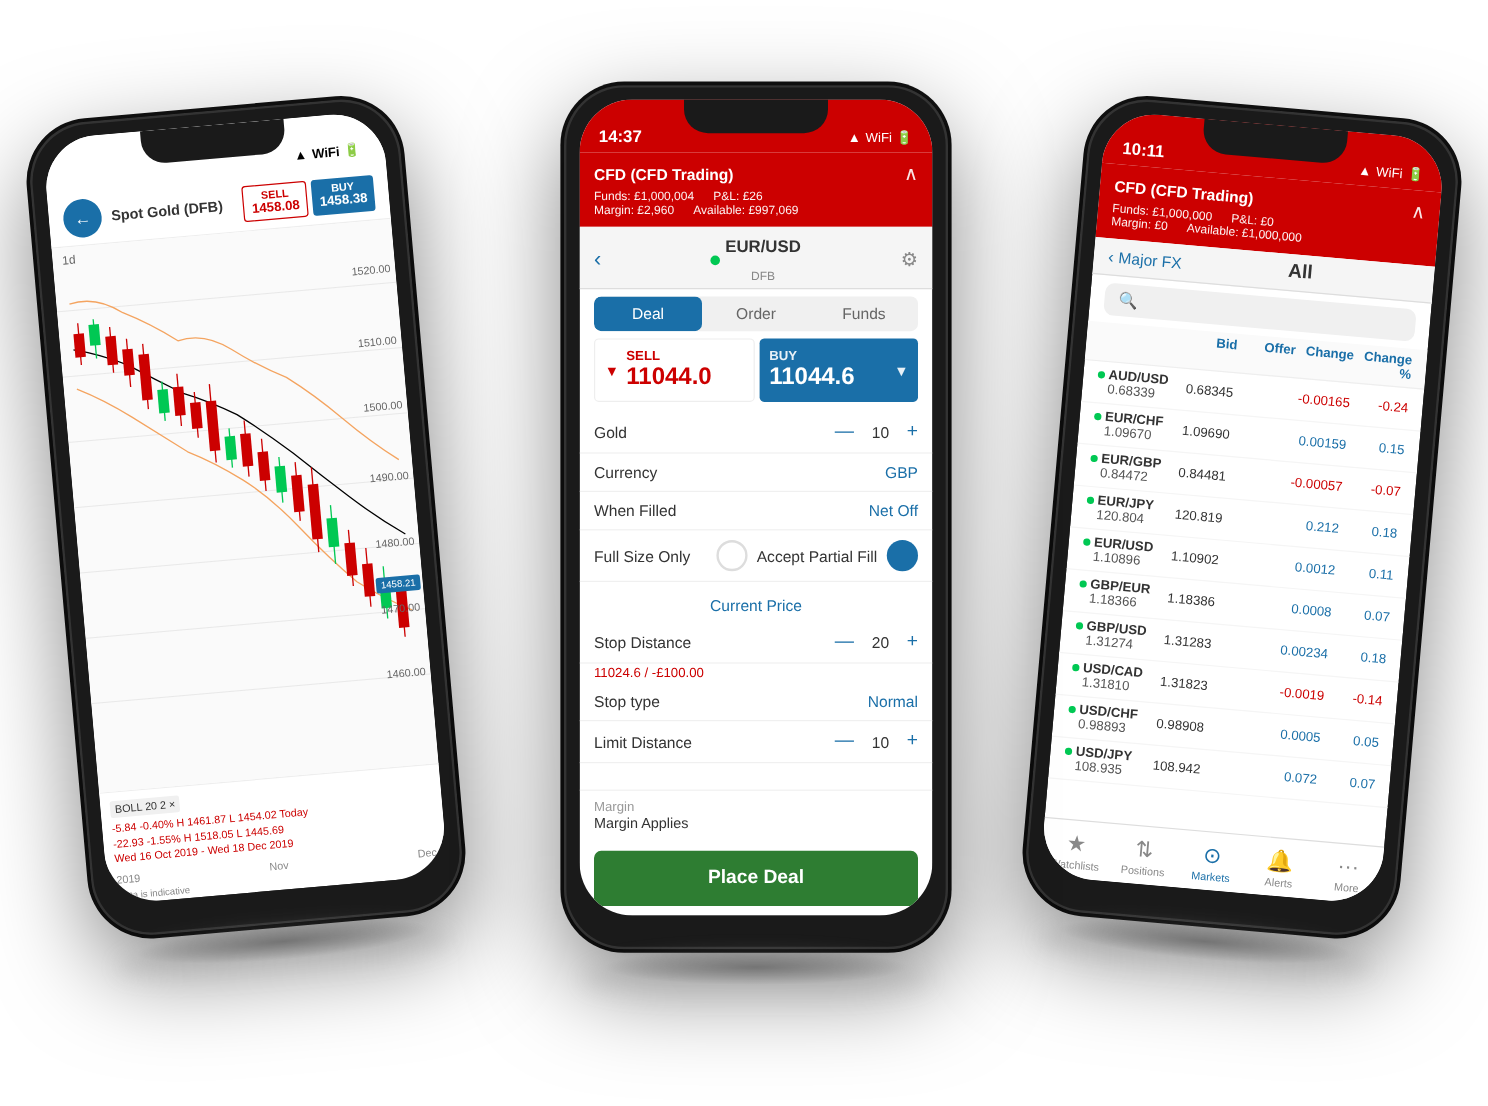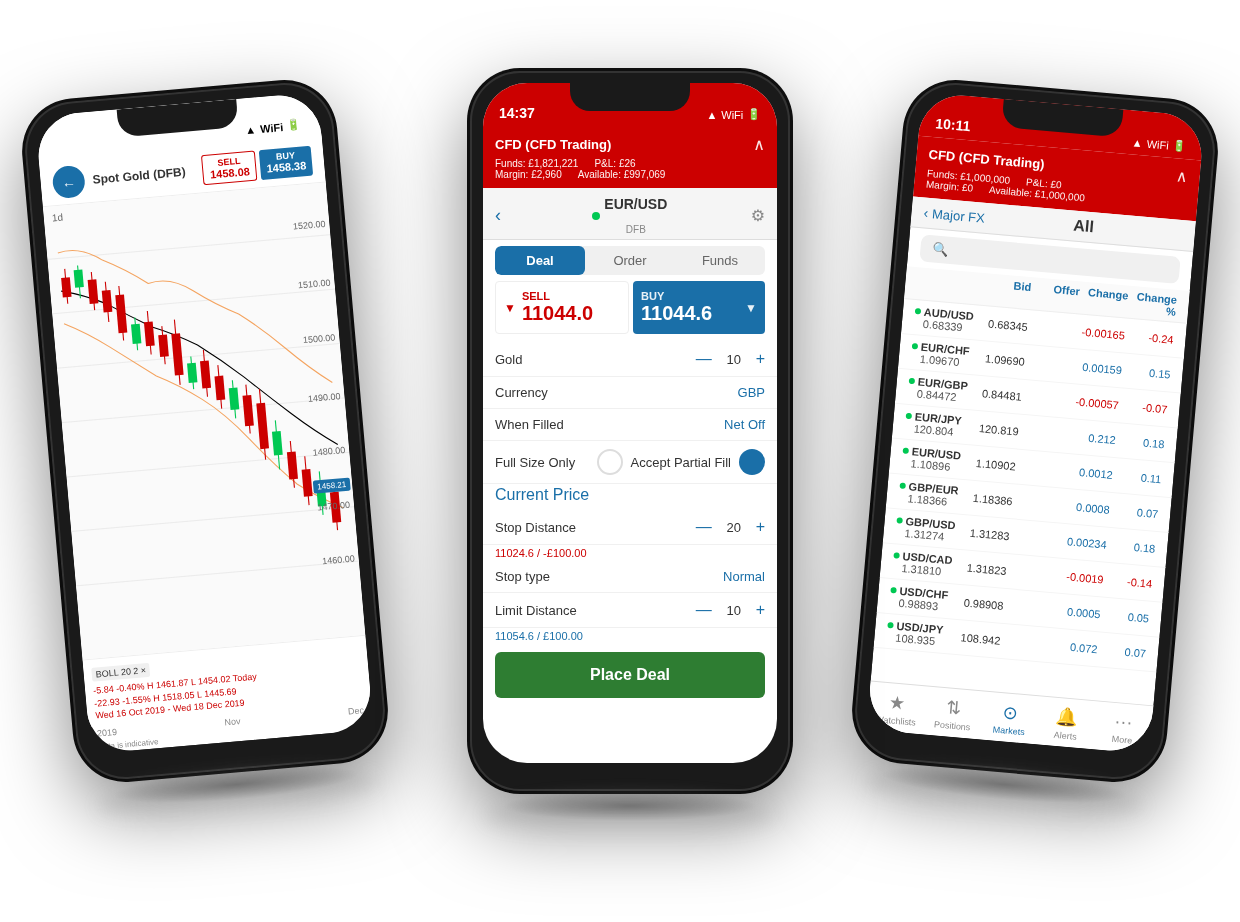--- a/index.html
+++ b/index.html
@@ -303,21 +303,21 @@
       padding: 7px;
       text-align: center;
       font-size: 13px;
       color: #666;
       border-radius: 6px;
     }
 
     .deal-tab.active {
       background: #1a6fa8;
       color: white;
-      font-weight: 700;
+      font-weight: 400;
     }
 
     .sell-buy-prices {
       display: flex;
       margin: 0 12px 8px;
       gap: 4px;
     }
 
     .sell-price-block {
       flex: 1;
@@ -405,24 +405,25 @@
     .toggle-on {
       width: 26px;
       height: 26px;
       border-radius: 50%;
       background: #1a6fa8;
     }
 
     .toggle-accept-label { font-size: 13px; color: #333; }
 
     .current-price-link {
-      font-size: 16px;
+      font-size: 13px;
       color: #1a6fa8;
       padding: 2px 12px 6px;
-      text-align: left;
+      text-align: center;
+      margin-top: 10px;
     }
 
     .deal-sub-note {
       font-size: 11px;
       color: #cc0000;
       padding: 2px 12px;
     }
 
     .margin-section {
       padding: 8px 12px;
@@ -751,21 +752,21 @@
             <span>🔋</span>
           </div>
         </div>
 
         <div class="deal-header">
           <div class="deal-header-top">
             <span class="cfd-title">CFD (CFD Trading)</span>
             <span class="header-close">∧</span>
           </div>
           <div class="deal-funds-row">
-            <span><span>Funds:</span> <span>£1,821,221</span></span>
+            <span><span>Funds:</span> <span>£1,000,004</span></span>
             <span><span>P&amp;L:</span> <span>£26</span></span>
           </div>
           <div class="deal-funds-row">
             <span><span>Margin:</span> <span>£2,960</span></span>
             <span><span>Available:</span> <span>£997,069</span></span>
           </div>
         </div>
 
         <div class="deal-nav">
           <span class="deal-back">‹</span>
@@ -846,22 +847,25 @@
         </div>
 
         <div class="deal-row">
           <span class="deal-row-label">Limit Distance</span>
           <div class="deal-stepper">
             <span class="stepper-btn">—</span>
             <span class="stepper-value">10</span>
             <span class="stepper-btn">+</span>
           </div>
         </div>
-        <div class="deal-sub-note" style="color:#1a6fa8;">11054.6 / £100.00</div>
-
+
+        <div class="margin-section">
+          <div class="margin-label">Margin</div>
+          <div class="margin-value">Margin Applies</div>
+        </div>
 
         <button class="place-deal-btn">Place Deal</button>
       </div>
     </div>
     <div class="phone-reflection"></div>
   </div>
 
   <div class="phone phone-3">
     <div class="phone-inner">
       <div class="notch"></div>

